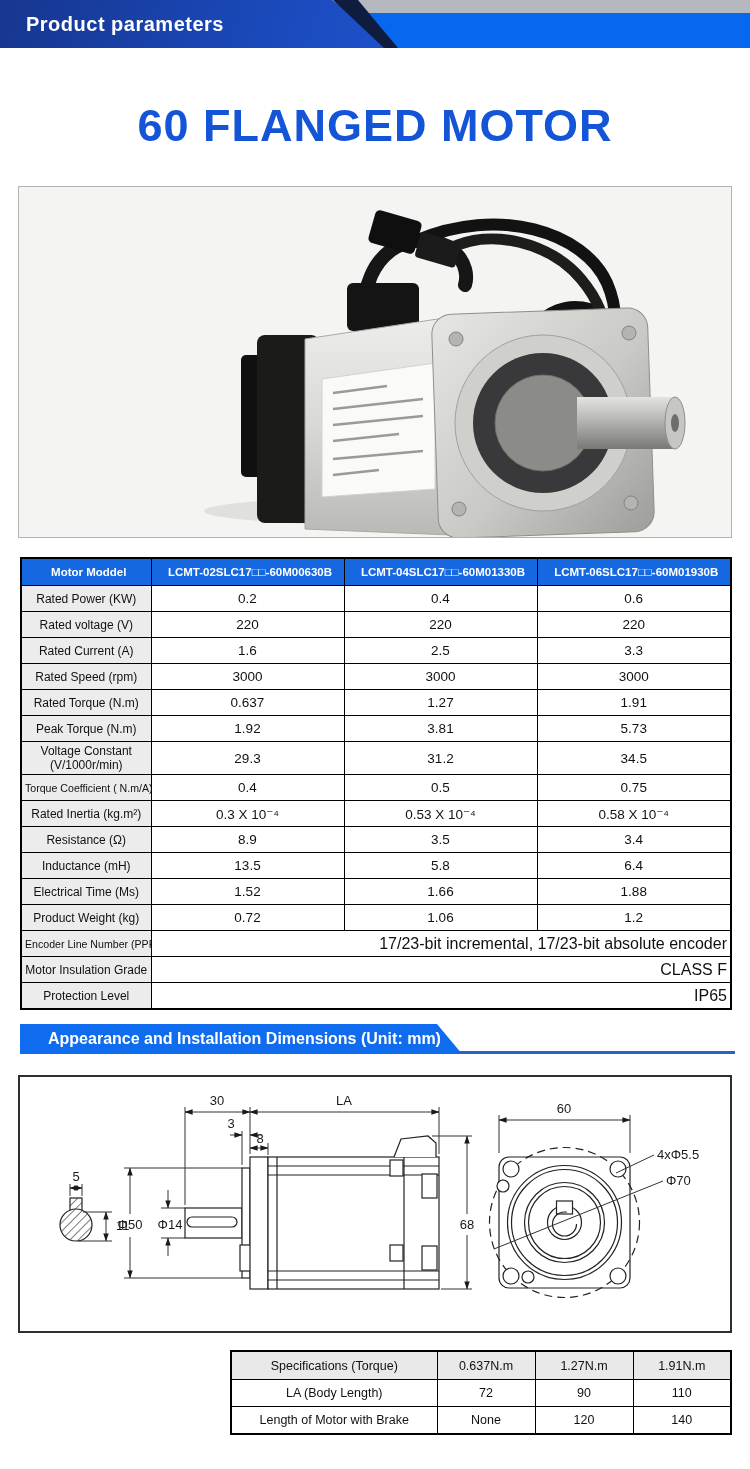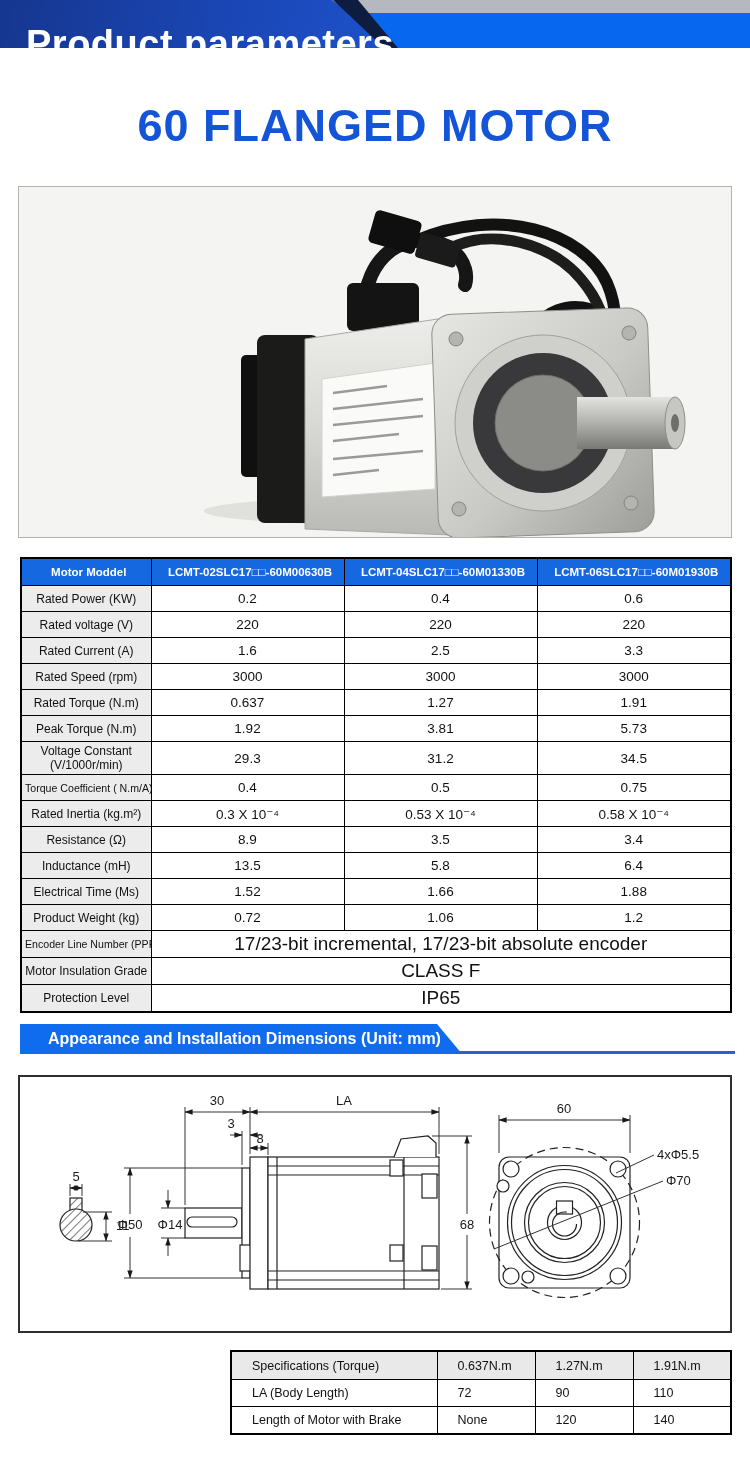--- a/index.html
+++ b/index.html
@@ -17,21 +17,21 @@
     background:linear-gradient(105deg,#16368f 0%,#1a46b4 55%,#1d52cc 100%);
     clip-path:polygon(0 0,332px 0,398px 100%,0 100%);
   }
   .banner-fold{
     position:absolute;left:0;top:0;width:400px;height:48px;
     background:#0e1d3f;
     clip-path:polygon(333px 0,358px 0,398px 100%,384px 100%);
   }
   .banner-title{
     position:absolute;left:26px;top:0;height:48px;line-height:48px;
-    color:#fff;font-size:38px;font-weight:bold;letter-spacing:0.5px;white-space:nowrap;margin-top:20px;
+    color:#fff;font-size:20px;font-weight:bold;letter-spacing:0.5px;white-space:nowrap;
   }
   
   .page-title{
     position:absolute;left:0;top:100px;width:750px;text-align:center;
     color:#1455d8;font-size:45px;font-weight:bold;letter-spacing:1px;
   }
   
   .photo-frame{
     position:absolute;left:18px;top:186px;width:712px;height:350px;
     border:1px solid #b2b2ae;background:#f4f4f2;
@@ -47,21 +47,21 @@
     border:1px solid #000;text-align:center;vertical-align:middle;
     padding:2px 3px;overflow:hidden;
   }
   .spec-table th{
     background:#1668e0;color:#fff;font-size:11.5px;font-weight:bold;
     height:22px;white-space:nowrap;padding-left:8px;
   }
   .spec-table td{height:21px;background:#fff;font-size:13.5px;}
   .spec-table td.lbl{background:#ececec;font-size:12px;}
   .spec-table td.lbl.tight{font-size:10.6px;white-space:nowrap;}
-  .spec-table td.span-val{font-size:19px;}
+  .spec-table td.span-val{font-size:16px;text-align:right;}
   
   .section2{position:absolute;left:0;top:1024px;width:750px;height:34px;padding-left:28px;}
   .section2-ribbon{
     position:absolute;left:20px;top:0;width:442px;height:30px;
     background:#0f6cee;
     clip-path:polygon(0 0,417px 0,442px 100%,0 100%);
   }
   .section2-title{
     position:absolute;left:48px;top:0;height:30px;line-height:30px;
     color:#fff;font-size:16px;font-weight:bold;white-space:nowrap;
@@ -74,22 +74,22 @@
     position:absolute;left:18px;top:1075px;width:710px;height:254px;
     border:2px solid #2f2f2f;background:#fff;
   }
   .drawing-frame svg{display:block;}
   
   .dim-table{
     position:absolute;left:230px;top:1350px;width:500px;
     border:2px solid #000;
   }
   .dim-table th,.dim-table td{
-    border:1px solid #000;text-align:left;vertical-align:middle;
-    padding:2px 20px;font-weight:normal;
+    border:1px solid #000;text-align:center;vertical-align:middle;
+    padding:2px 12px;font-weight:normal;
   }
   .dim-table th{background:#e9e9e9;font-size:12.5px;height:23px;}
   .dim-table td{background:#fff;font-size:12.5px;height:22px;}
 </style>
 </head>
 <body>
 
 <div class="page">
 
   <div class="banner">

